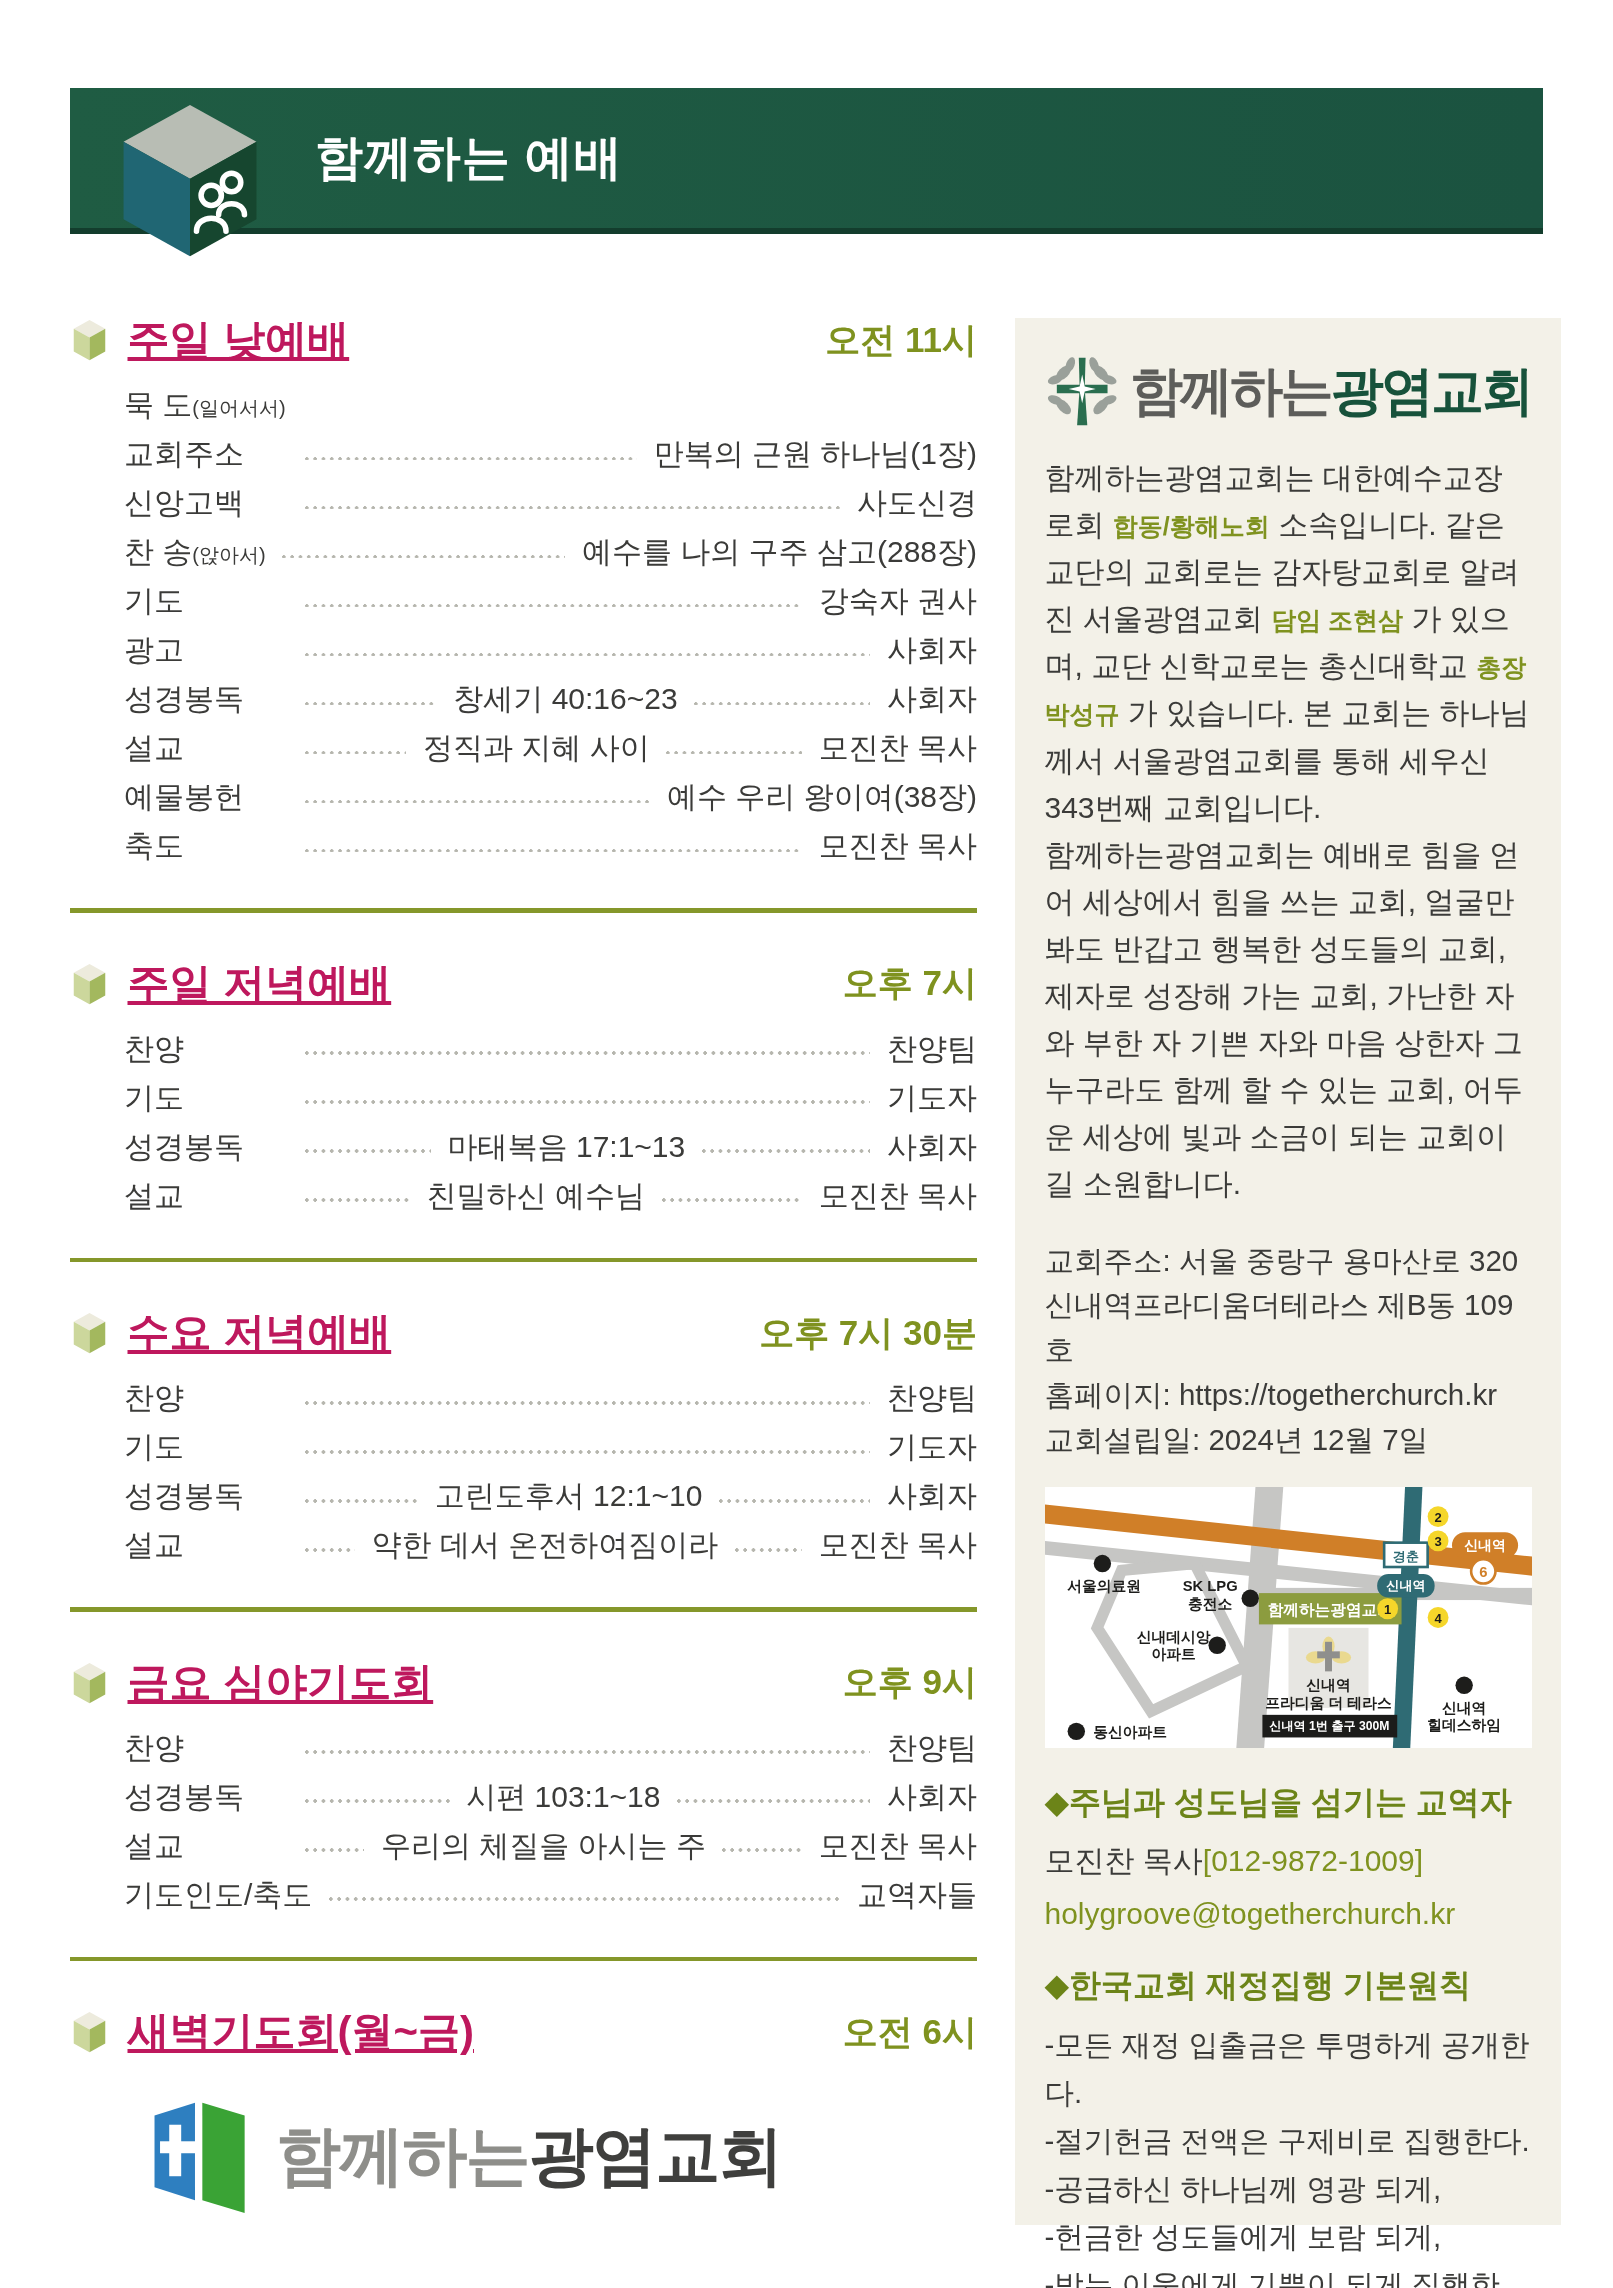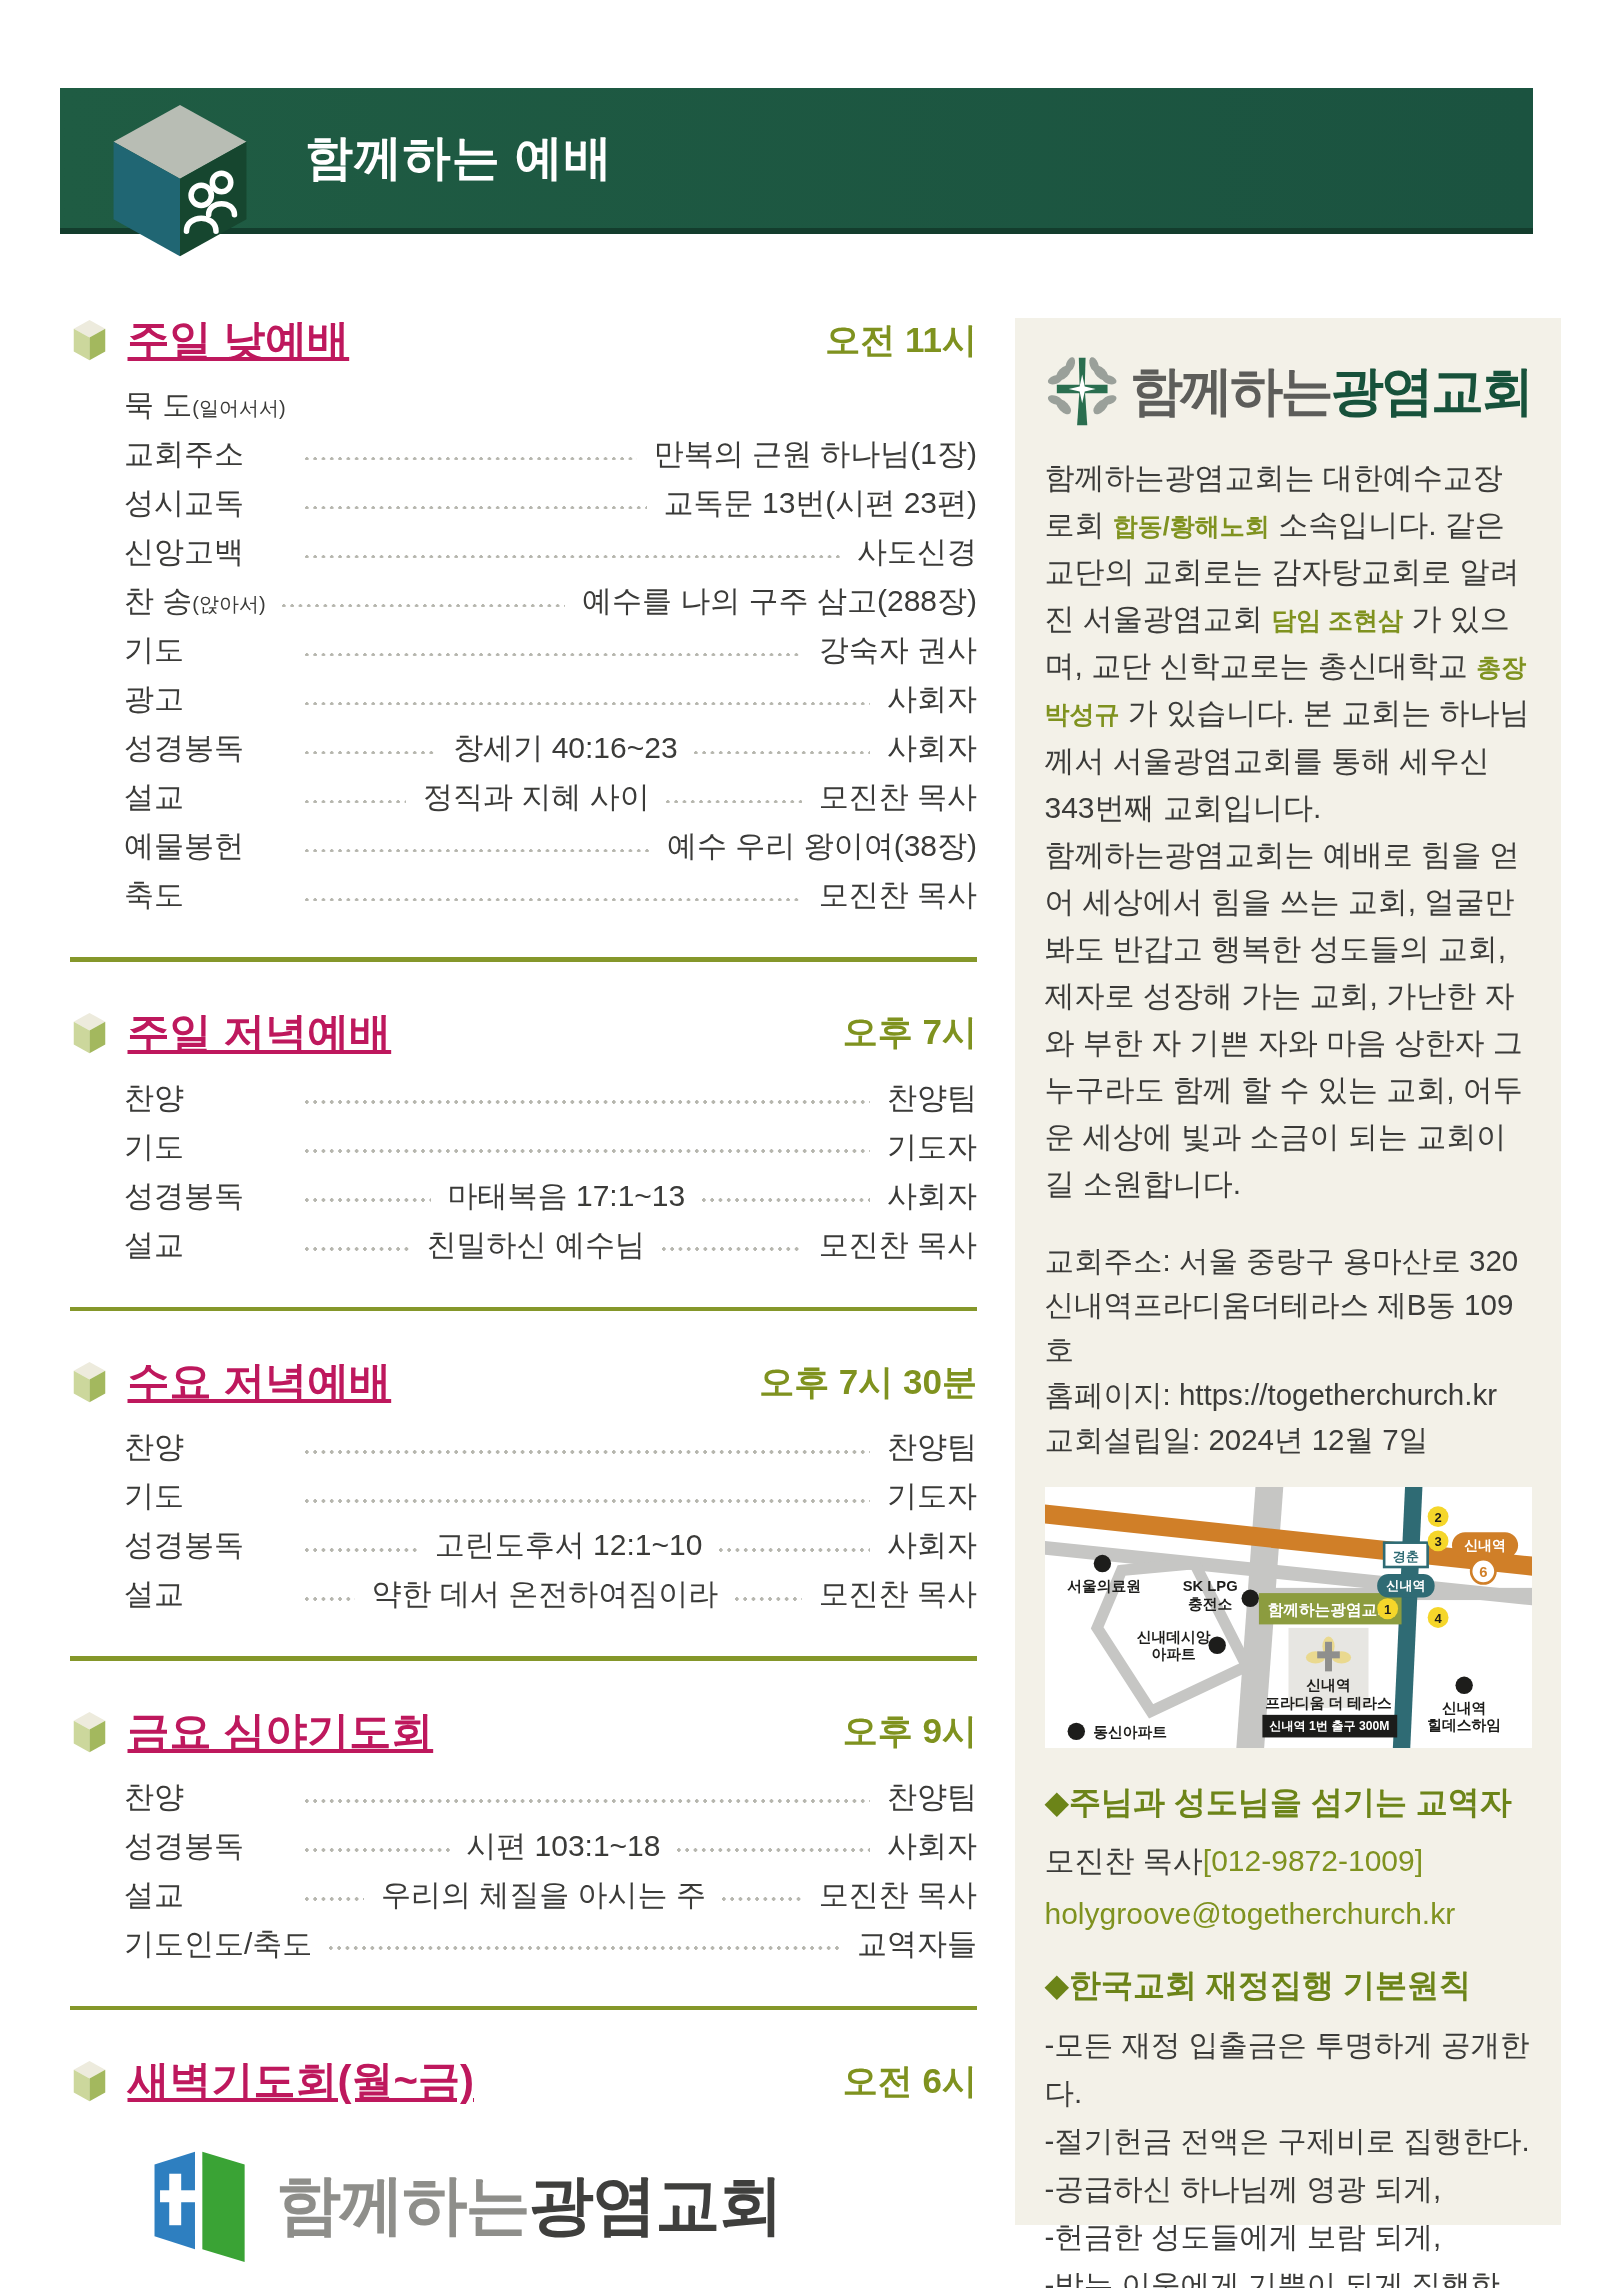--- a/index.html
+++ b/index.html
@@ -1,20 +1,20 @@
 <!DOCTYPE html>
 <html style="font-size:14.8px"><head>
 <meta charset="utf-8">
 <style>
   html,body{margin:0;padding:0;background:#ffffff;}
   .page{position:relative;width:1613px;height:2289px;background:#fff;overflow:hidden;
         font-family:"Liberation Sans","DejaVu Sans",sans-serif;color:#3b3b39;}
 
   
-  .banner{position:absolute;left:60px;top:88px;width:1473px;height:140px;
+  .banner{position:absolute;left:70px;top:88px;width:1473px;height:140px;
           background:linear-gradient(90deg,#1f5c43,#1b5340);border-bottom:6.5px solid #133d2d;}
   .banner-cube{position:absolute;left:24px;top:14.8px;width:192px;height:157px;}
   .banner-title{position:absolute;left:245px;top:50%;transform:translateY(-50%);
           font-size:48px;font-weight:bold;color:#fff;letter-spacing:0.9px;}
 
   
   .left{position:absolute;left:70px;top:306px;width:907px;}
   .section-head{display:flex;align-items:center;height:68px;}
   .cube-bullet{width:39px;height:42px;flex:0 0 auto;}
   .section-title{font-size:42px;font-weight:bold;color:#be185d;margin-left:18.5px;letter-spacing:0px;text-decoration:underline;}
@@ -93,25 +93,20 @@
         <span class="section-time">오전 11시</span>
       </div>
       <div class="rows">
         <div class="row">
           <span class="label natural"><span>묵 도</span><span class="note">(일어서서)</span></span>
         </div>
         <div class="row">
           <span class="label just">교회주소</span>
           <span class="dots"></span>
           <span class="rightv">만복의 근원 하나님(1장)</span>
-        </div>
-        <div class="row">
-          <span class="label just">성시교독</span>
-          <span class="dots"></span>
-          <span class="rightv">교독문 13번(시편 23편)</span>
         </div>
         <div class="row">
           <span class="label just">신앙고백</span>
           <span class="dots"></span>
           <span class="rightv">사도신경</span>
         </div>
         <div class="row">
           <span class="label natural"><span>찬 송</span><span class="note">(앉아서)</span></span>
           <span class="dots"></span>
           <span class="rightv">예수를 나의 구주 삼고(288장)</span>

